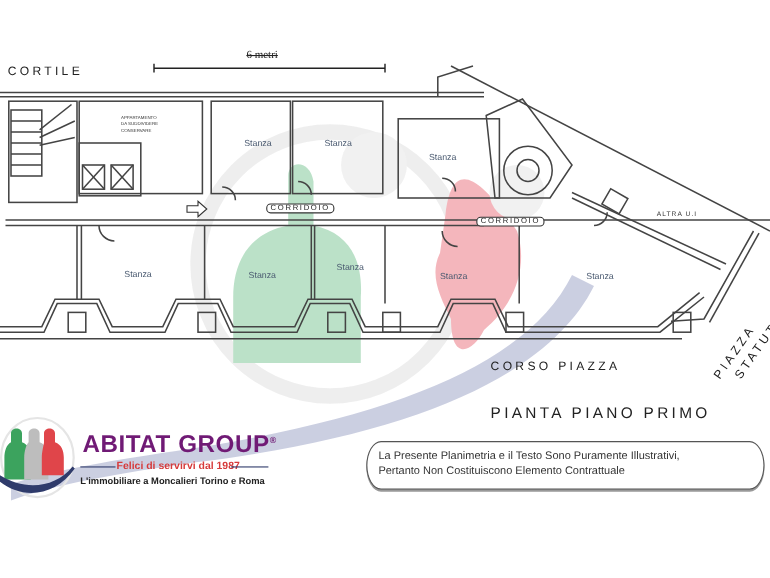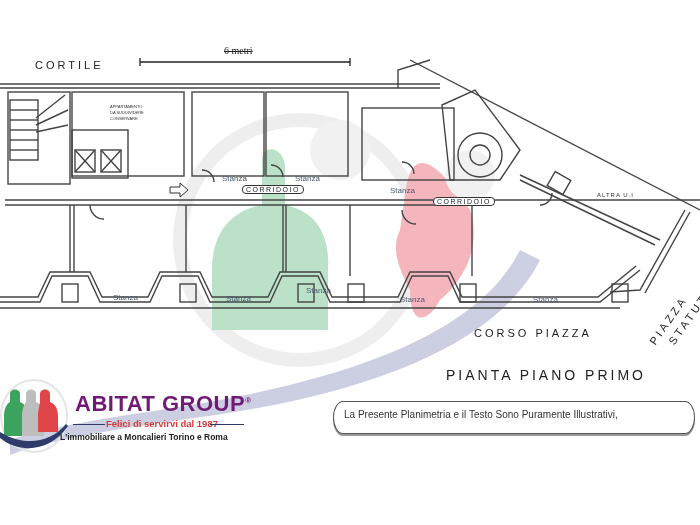--- a/index.html
+++ b/index.html
@@ -1,29 +1,29 @@
 <!DOCTYPE html>
 <html><head>
 <meta charset="utf-8">
 <style>
   html, body { margin:0; padding:0; background:#ffffff; }
   body { width:700px; height:525px; position:relative; overflow:hidden; font-family:"Liberation Sans", sans-serif; }
   #plan { position:absolute; left:0; top:0; width:700px; height:525px; }
   .lbl { position:absolute; white-space:nowrap; color:#333; }
-  .room-label { font-size:8px; color:#4a5a70;margin-top:48px; }
-  .street { font-size:11px; letter-spacing:3px; color:#222;margin-left:28px; }
+  .room-label { font-size:8px; color:#4a5a70; }
+  .street { font-size:11px; letter-spacing:3px; color:#222; }
   .title-line { font-size:14px; letter-spacing:3px; color:#222;margin-top:19px; }
   .corridoio { font-size:7px; letter-spacing:1.5px; border:1px solid #333; border-radius:4px; padding:0 3px; background:#fff; color:#222; }
   .altra { font-size:6px; letter-spacing:1px; color:#333; }
   .scale { font-size:10px; font-family:"Liberation Serif", serif; color:#222; text-decoration:line-through; }
-  .disclaimer { position:absolute; left:333px; top:401px; width:362px; height:33px; border:1px solid #555; border-radius:14px/23px; box-shadow:0 2px 0 #999; box-sizing:border-box; padding:6px 10px; font-size:10px; line-height:14px; color:#333; background:#fff; }
+  .disclaimer { position:absolute; left:333px; top:401px; width:362px; height:44px; border:1px solid #555; border-radius:14px/23px; box-shadow:0 2px 0 #999; box-sizing:border-box; padding:6px 10px; font-size:10px; line-height:14px; color:#333; background:#fff; }
   .logo-title { position:absolute; left:75px; top:391px; font-size:22px; font-weight:bold; color:#701a75; letter-spacing:0.5px; }
   .logo-title sup { font-size:8px; vertical-align:super; }
   .logo-tag { position:absolute; left:80px; top:418px; font-size:9.5px; font-weight:bold; color:#d63a3a; }
-  .logo-sub { position:absolute; left:60px; top:432px; font-size:8.5px; font-weight:bold; color:#222; }
+  .logo-sub { position:absolute; left:73px; top:432px; font-size:8.5px; font-weight:bold; color:#222; }
   .piazza { position:absolute; font-size:11px; letter-spacing:3px; color:#222; transform:rotate(-55deg); transform-origin:left top; }
 </style>
 </head>
 <body>
 
 <svg id="plan" viewBox="0 0 700 525" xmlns="http://www.w3.org/2000/svg">
 
   <g opacity="0.95">
     <circle cx="300" cy="240" r="120" fill="none" stroke="#eeeeee" stroke-width="14"></circle>
     <path d="M 405 195 C 410 150, 430 150, 470 210 C 480 240, 470 275, 440 300 C 430 320, 410 330, 410 290 C 400 270, 390 250, 400 230 Z" fill="#f4b3b9"></path>
@@ -138,20 +138,21 @@
 
 <div class="lbl street" style="left:446px;top:327px;">CORSO PIAZZA</div>
 <div class="lbl title-line" style="left:446px;top:348px;">PIANTA PIANO PRIMO</div>
 <div class="lbl title-line" style="left:446px;top:384px;letter-spacing:2px;">H. = 3,00m</div>
 
 <div class="piazza" style="left:647px;top:340px;">PIAZZA</div>
 <div class="piazza" style="left:666px;top:340px;">STATUTO</div>
 
 <div class="disclaimer">
   <div>La Presente Planimetria e il Testo Sono Puramente Illustrativi,</div>
+  <div>Pertanto Non Costituiscono Elemento Contrattuale</div>
 </div>
 
 <svg style="position:absolute;left:0;top:376px;" width="72" height="80" viewBox="0 0 72 80">
   <ellipse cx="34" cy="40" rx="33" ry="36" fill="none" stroke="#e5e5e5" stroke-width="2"></ellipse>
   <path d="M 10 18 C 10 12, 20 12, 20 18 L 20 26 C 26 28, 28 34, 28 40 L 28 60 L 4 60 L 4 40 C 4 34, 6 28, 10 26 Z" fill="#3ca35e"></path>
   <path d="M 26 18 C 26 12, 36 12, 36 18 L 36 26 C 42 28, 44 34, 44 40 L 44 60 L 22 60 L 22 40 C 22 34, 24 28, 26 26 Z" fill="#bdbdbd"></path>
   <path d="M 40 18 C 40 12, 50 12, 50 18 L 50 26 C 56 28, 58 34, 58 40 L 58 56 L 38 56 L 38 40 C 38 34, 40 28, 40 26 Z" fill="#e0454a"></path>
   <path d="M 0 62 C 20 78, 50 76, 68 50 L 66 48 C 50 68, 22 70, 0 56 Z" fill="#2f3b6b"></path>
 </svg>
 <div class="logo-title"><span>ABITAT GROUP</span><sup>®</sup></div>

